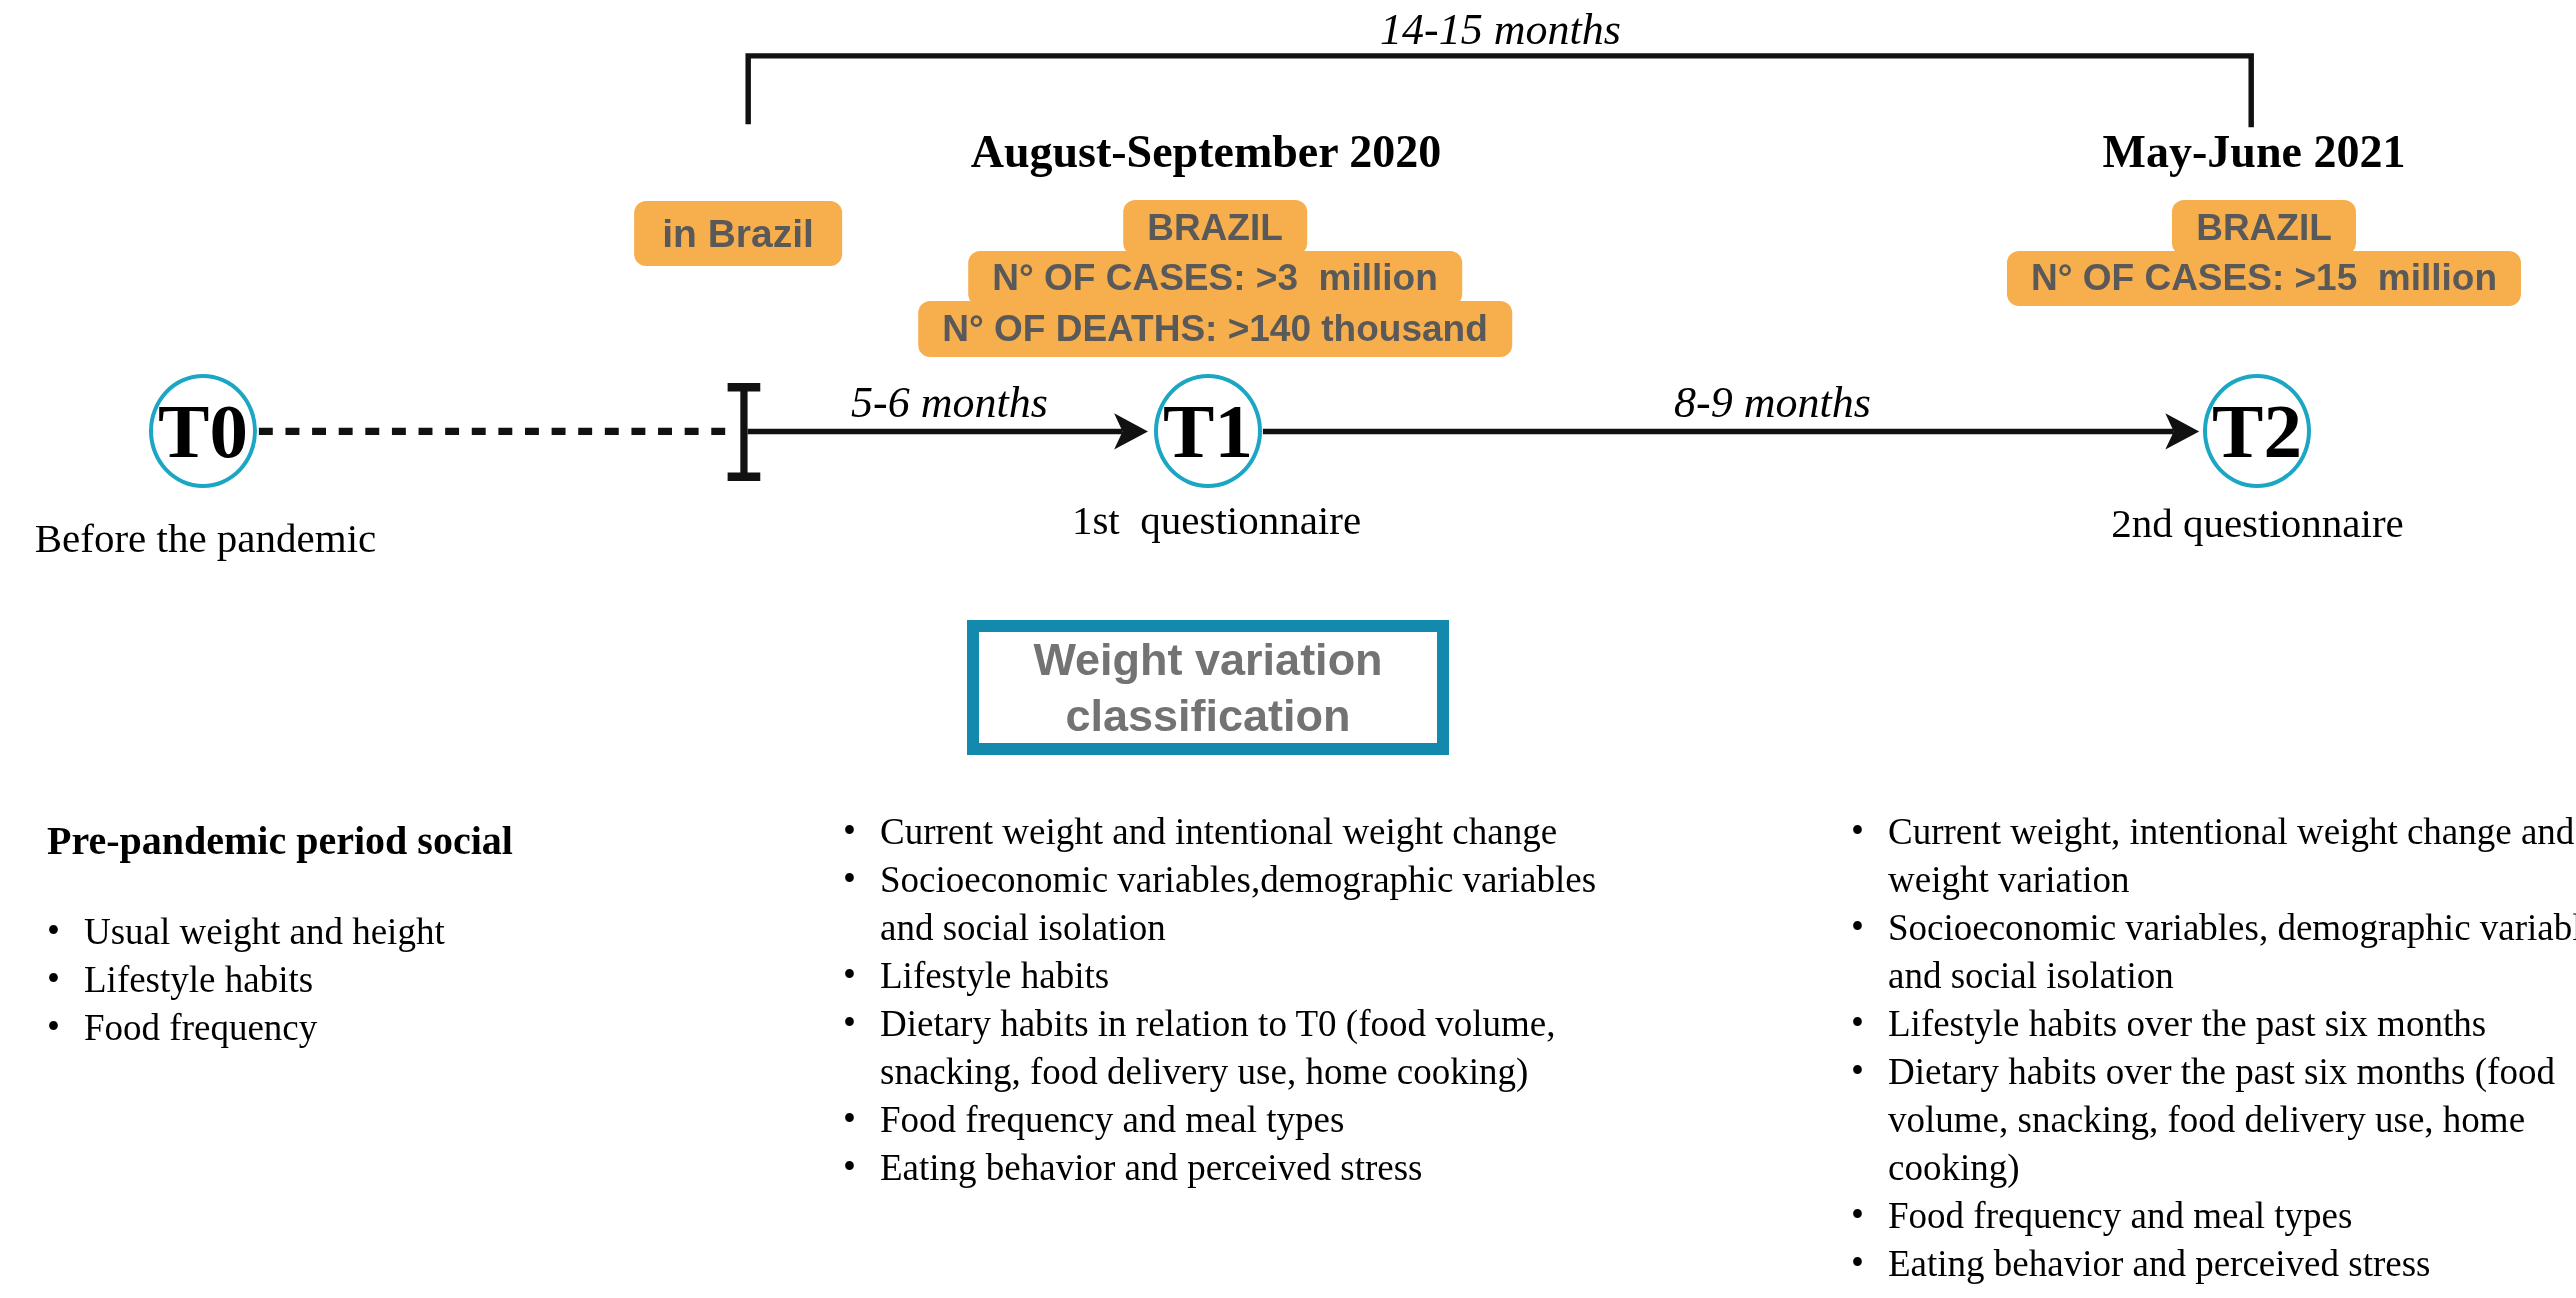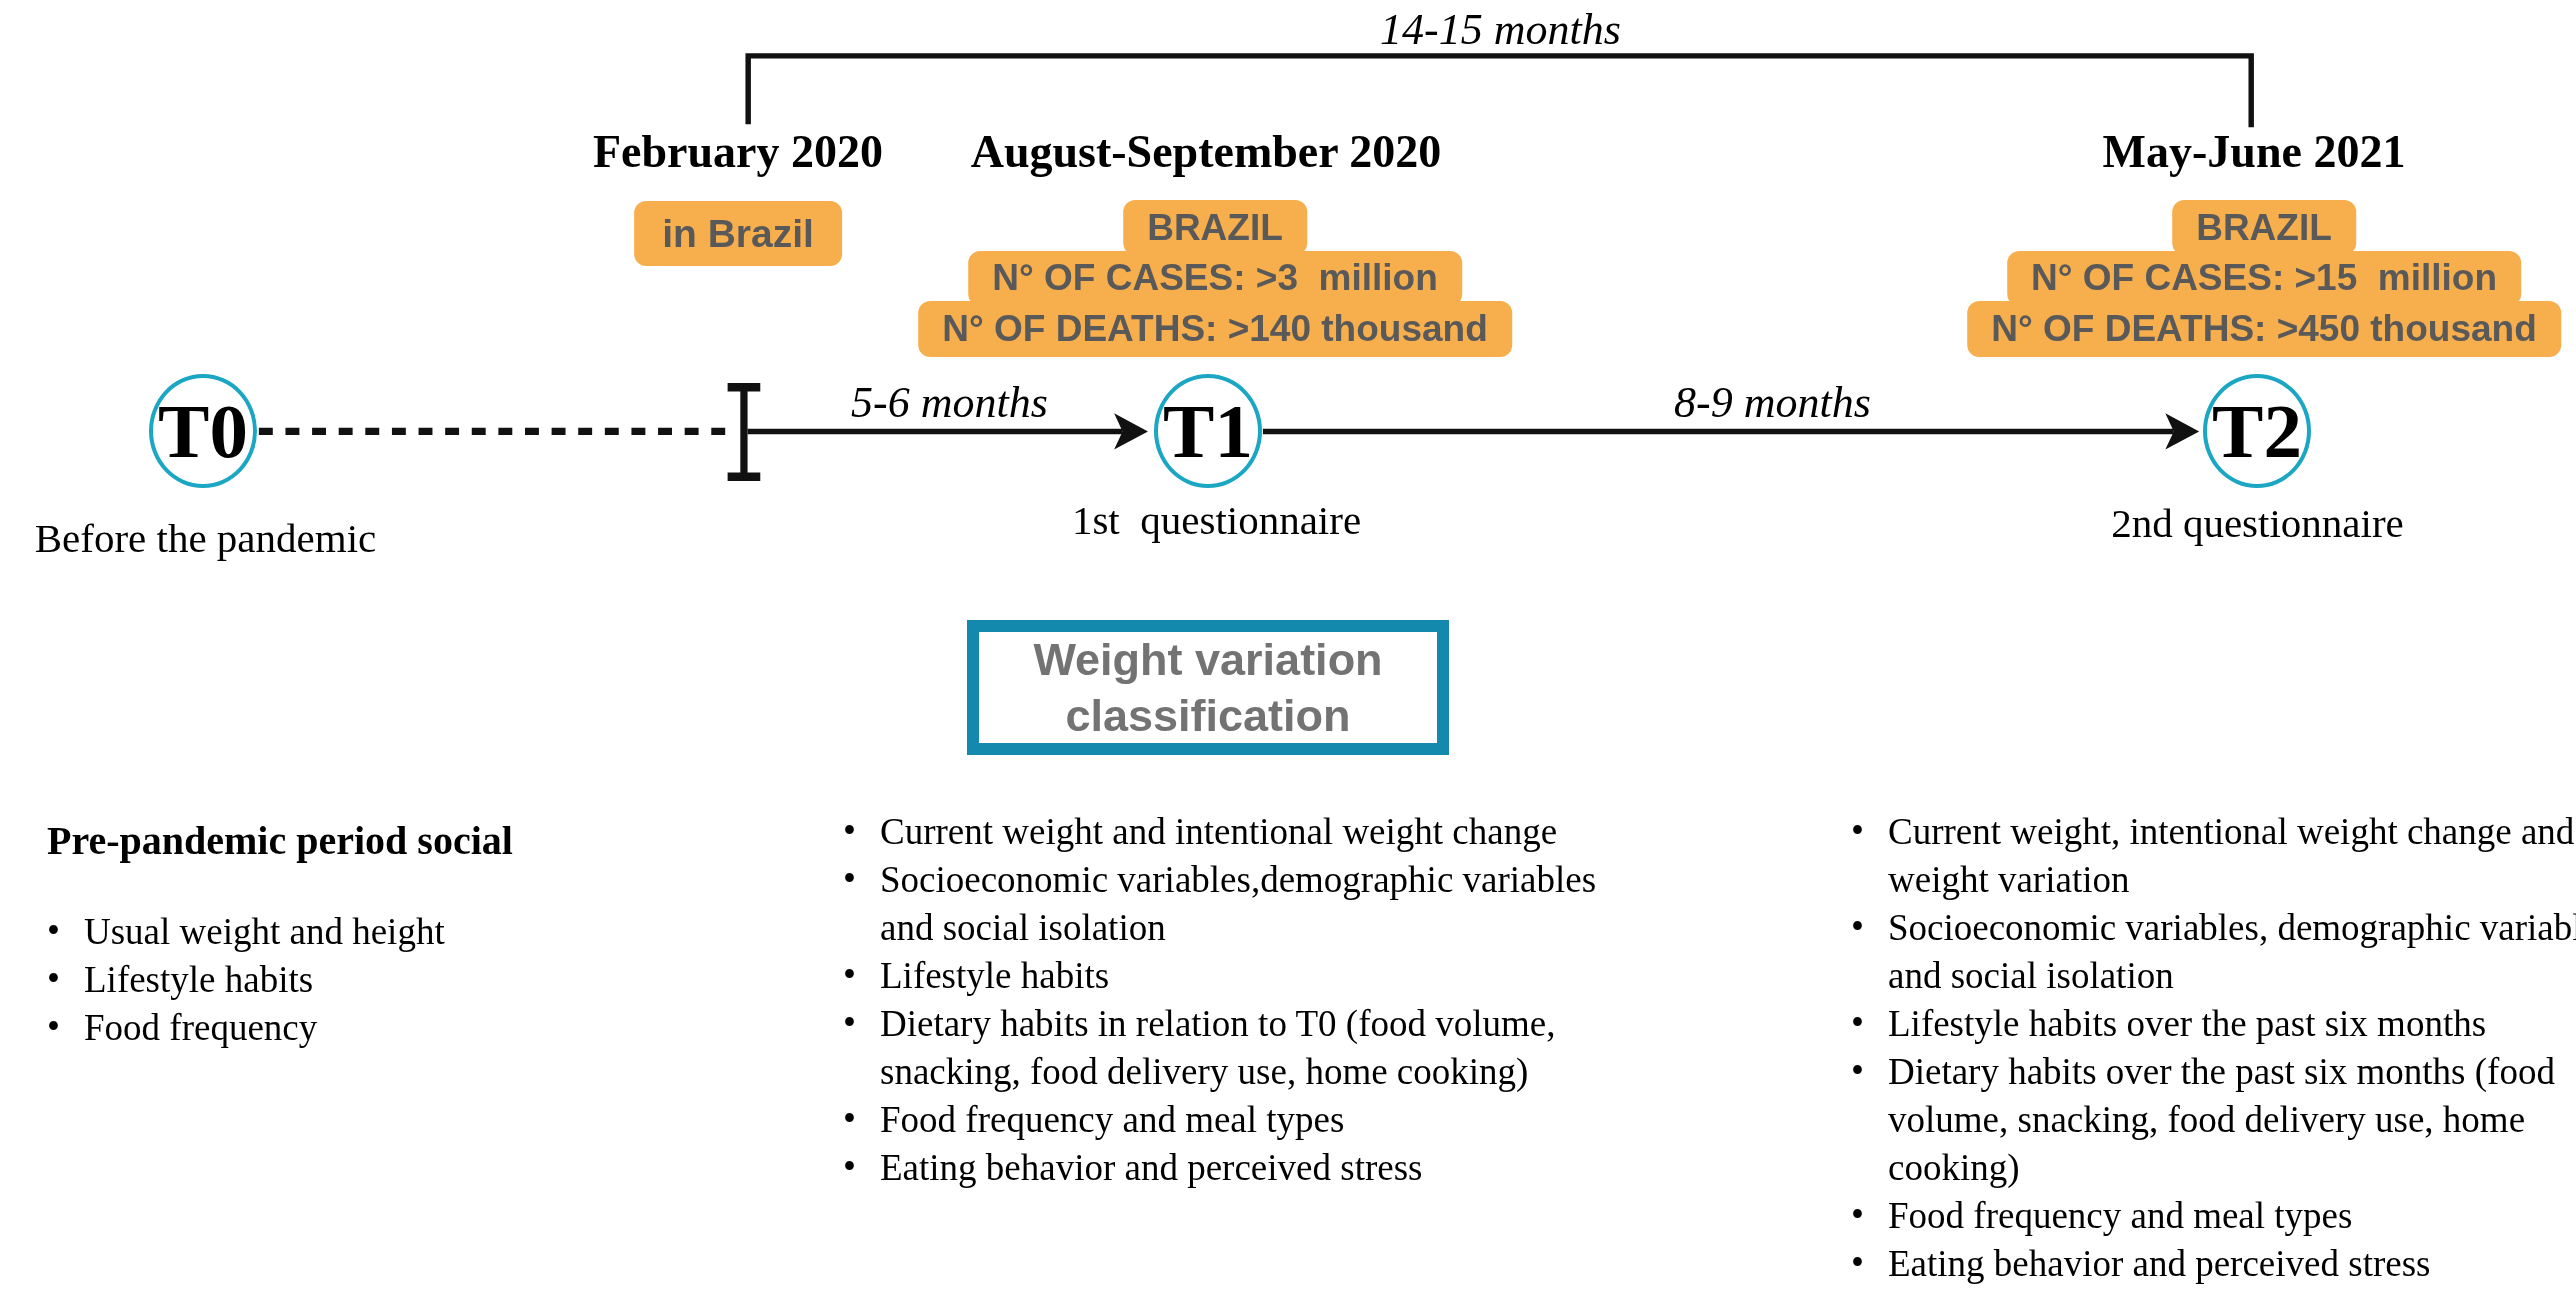--- a/index.html
+++ b/index.html
@@ -154,36 +154,34 @@
 
     <line class="ink" x1="1236" y1="713" x2="1856" y2="713" stroke-width="9"></line>
     <path class="ink-fill" d="M1898,713 L1842,683 L1856,713 L1842,743 Z"></path>
 
     <line class="ink" x1="2088" y1="713" x2="3594" y2="713" stroke-width="9"></line>
     <path class="ink-fill" d="M3636,713 L3580,683 L3594,713 L3580,743 Z"></path>
   </svg>
 
   <div class="abs interval-label" style="left:1319px;top:6px;width:363px;">14-15 months</div>
 
-  <div class="abs date-heading" style="left:496px;top:126px;width:484px;">February 2020</div>
   <div class="abs date-heading" style="left:934px;top:126px;width:544px;">August-September 2020</div>
   <div class="abs date-heading" style="left:1982px;top:126px;width:544px;">May-June 2021</div>
 
   <div class="abs hl-stack hl-big" style="left:738px;top:201px;">
     <span class="hl-line">in Brazil</span>
   </div>
   <div class="abs hl-stack hl-small" style="left:1207px;top:200px;">
     <span class="hl-line">BRAZIL</span>
     <span class="hl-line">N° OF CASES: &gt;3  million</span>
     <span class="hl-line">N° OF DEATHS: &gt;140 thousand</span>
   </div>
   <div class="abs hl-stack hl-small" style="left:2256px;top:200px;">
     <span class="hl-line">BRAZIL</span>
     <span class="hl-line">N° OF CASES: &gt;15  million</span>
-    <span class="hl-line">N° OF DEATHS: &gt;450 thousand</span>
   </div>
 
   <div class="abs tl-circle" style="left:149px;top:374px;">
     <span>T0</span>
   </div>
   <div class="abs tl-circle" style="left:1154px;top:374px;">
     <span>T1</span>
   </div>
   <div class="abs tl-circle" style="left:2203px;top:374px;">
     <span>T2</span>

